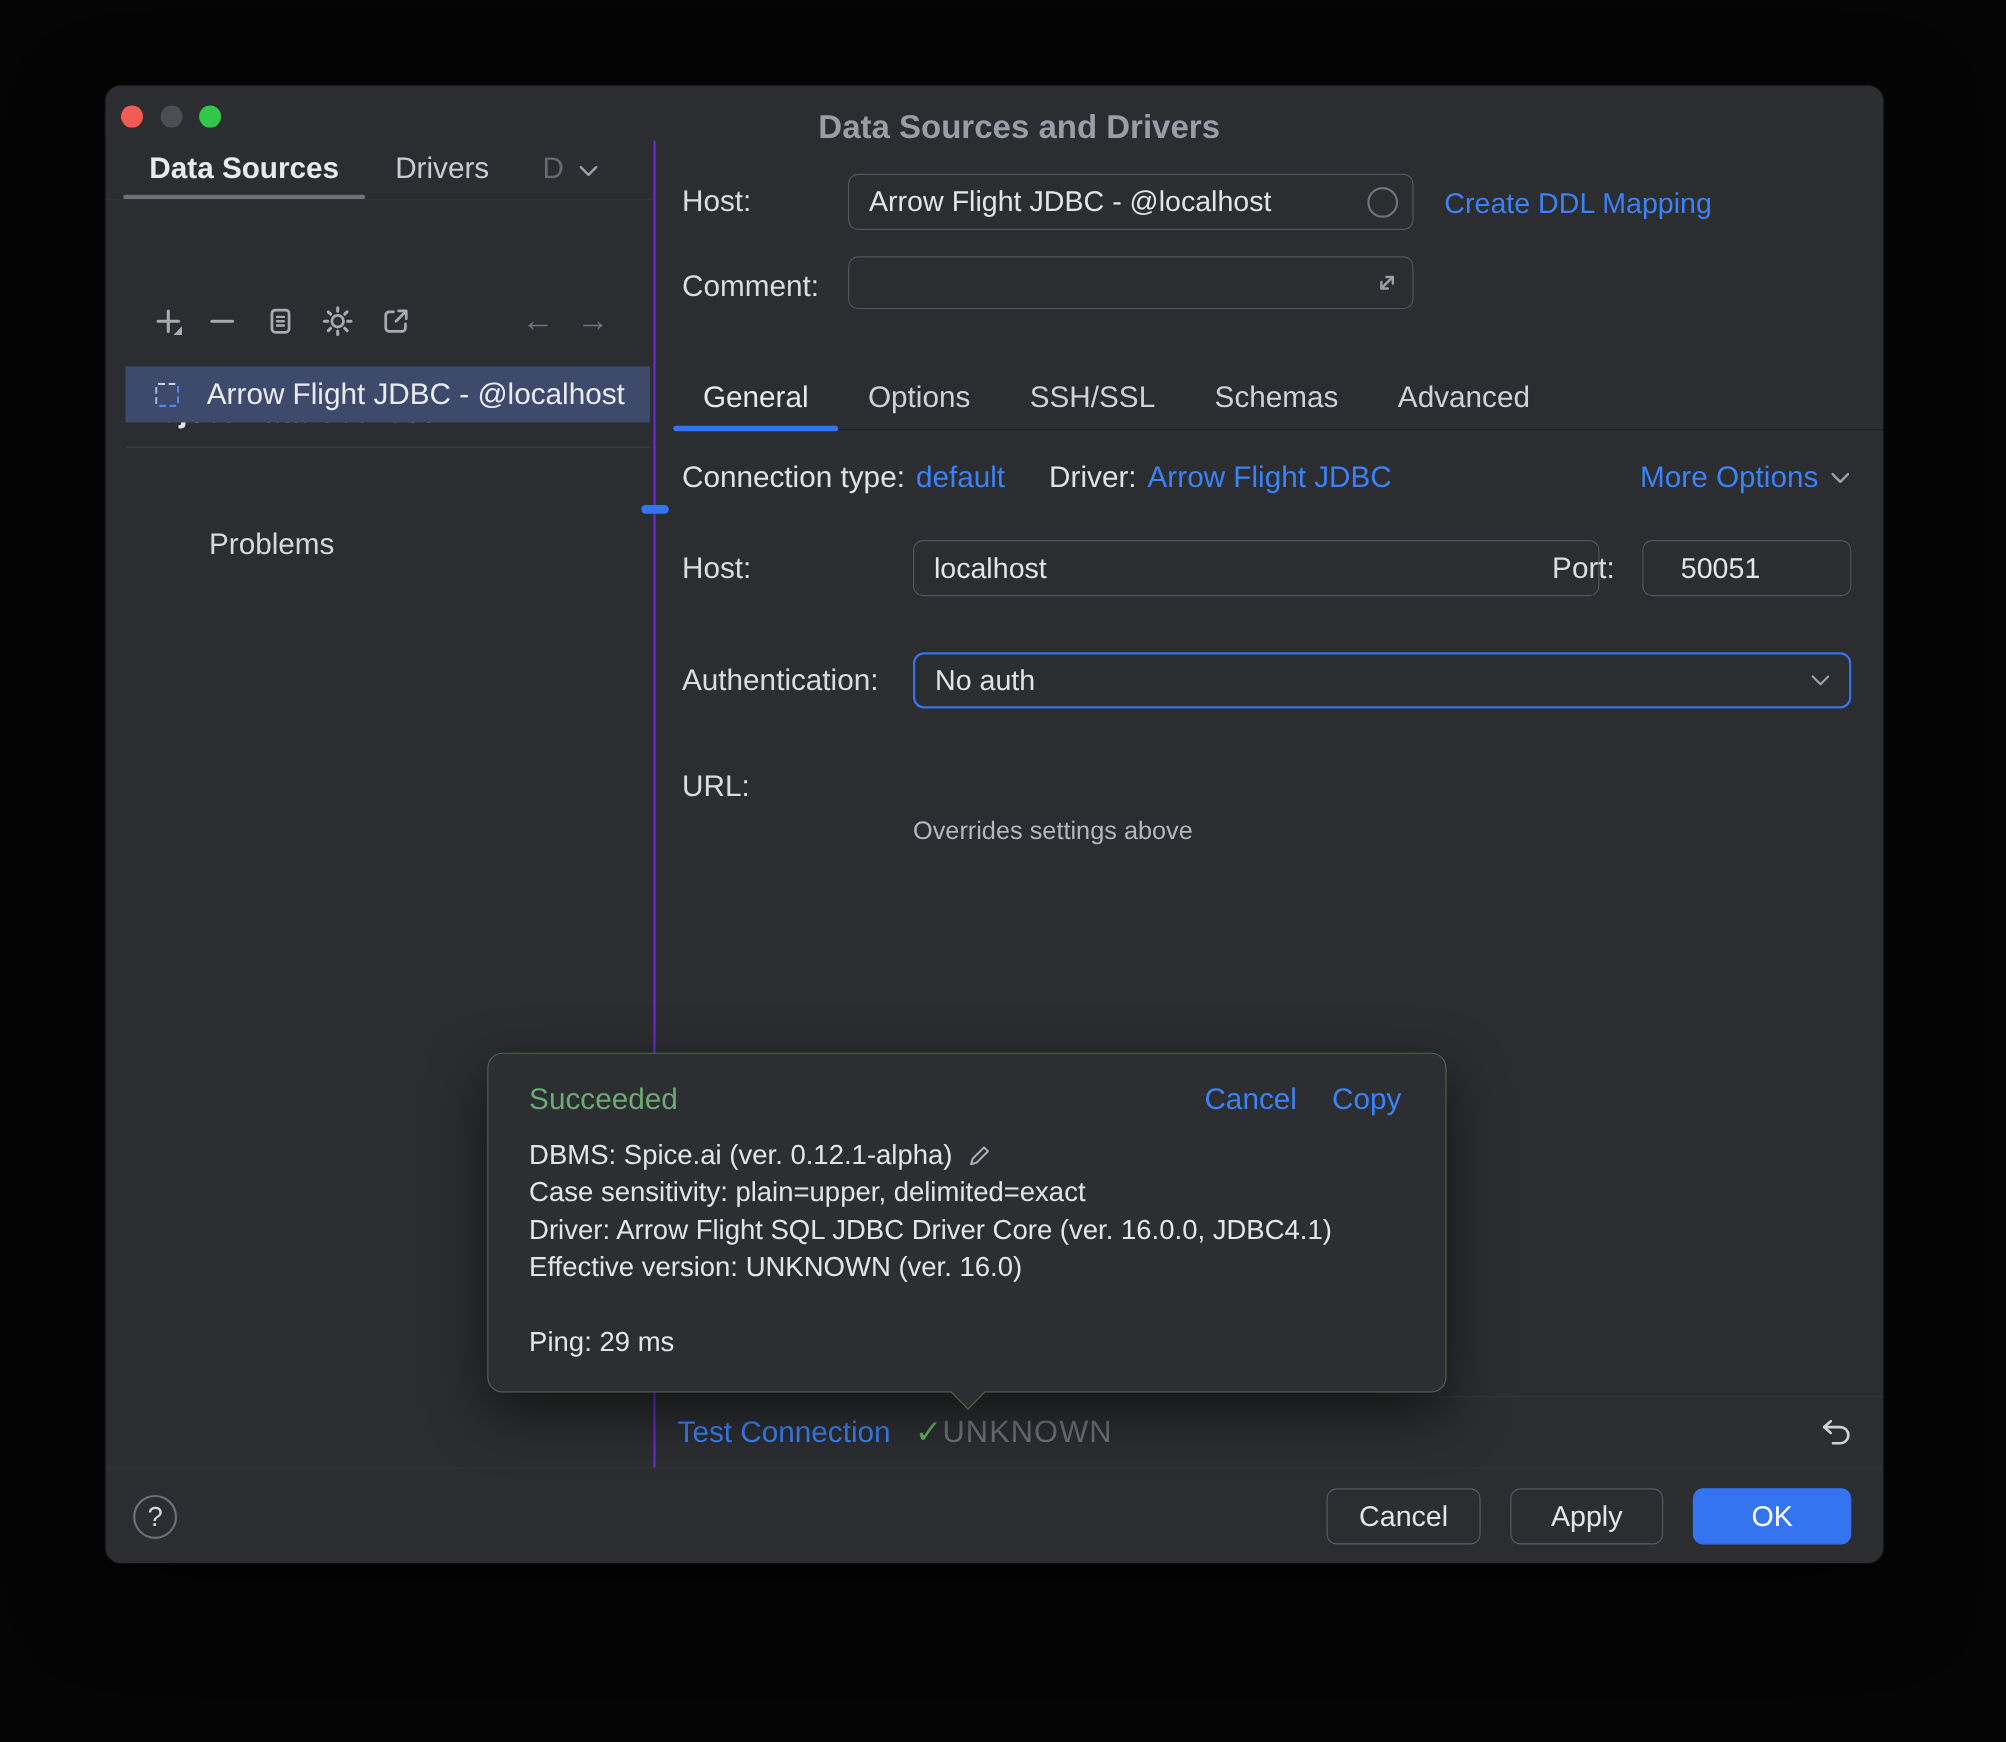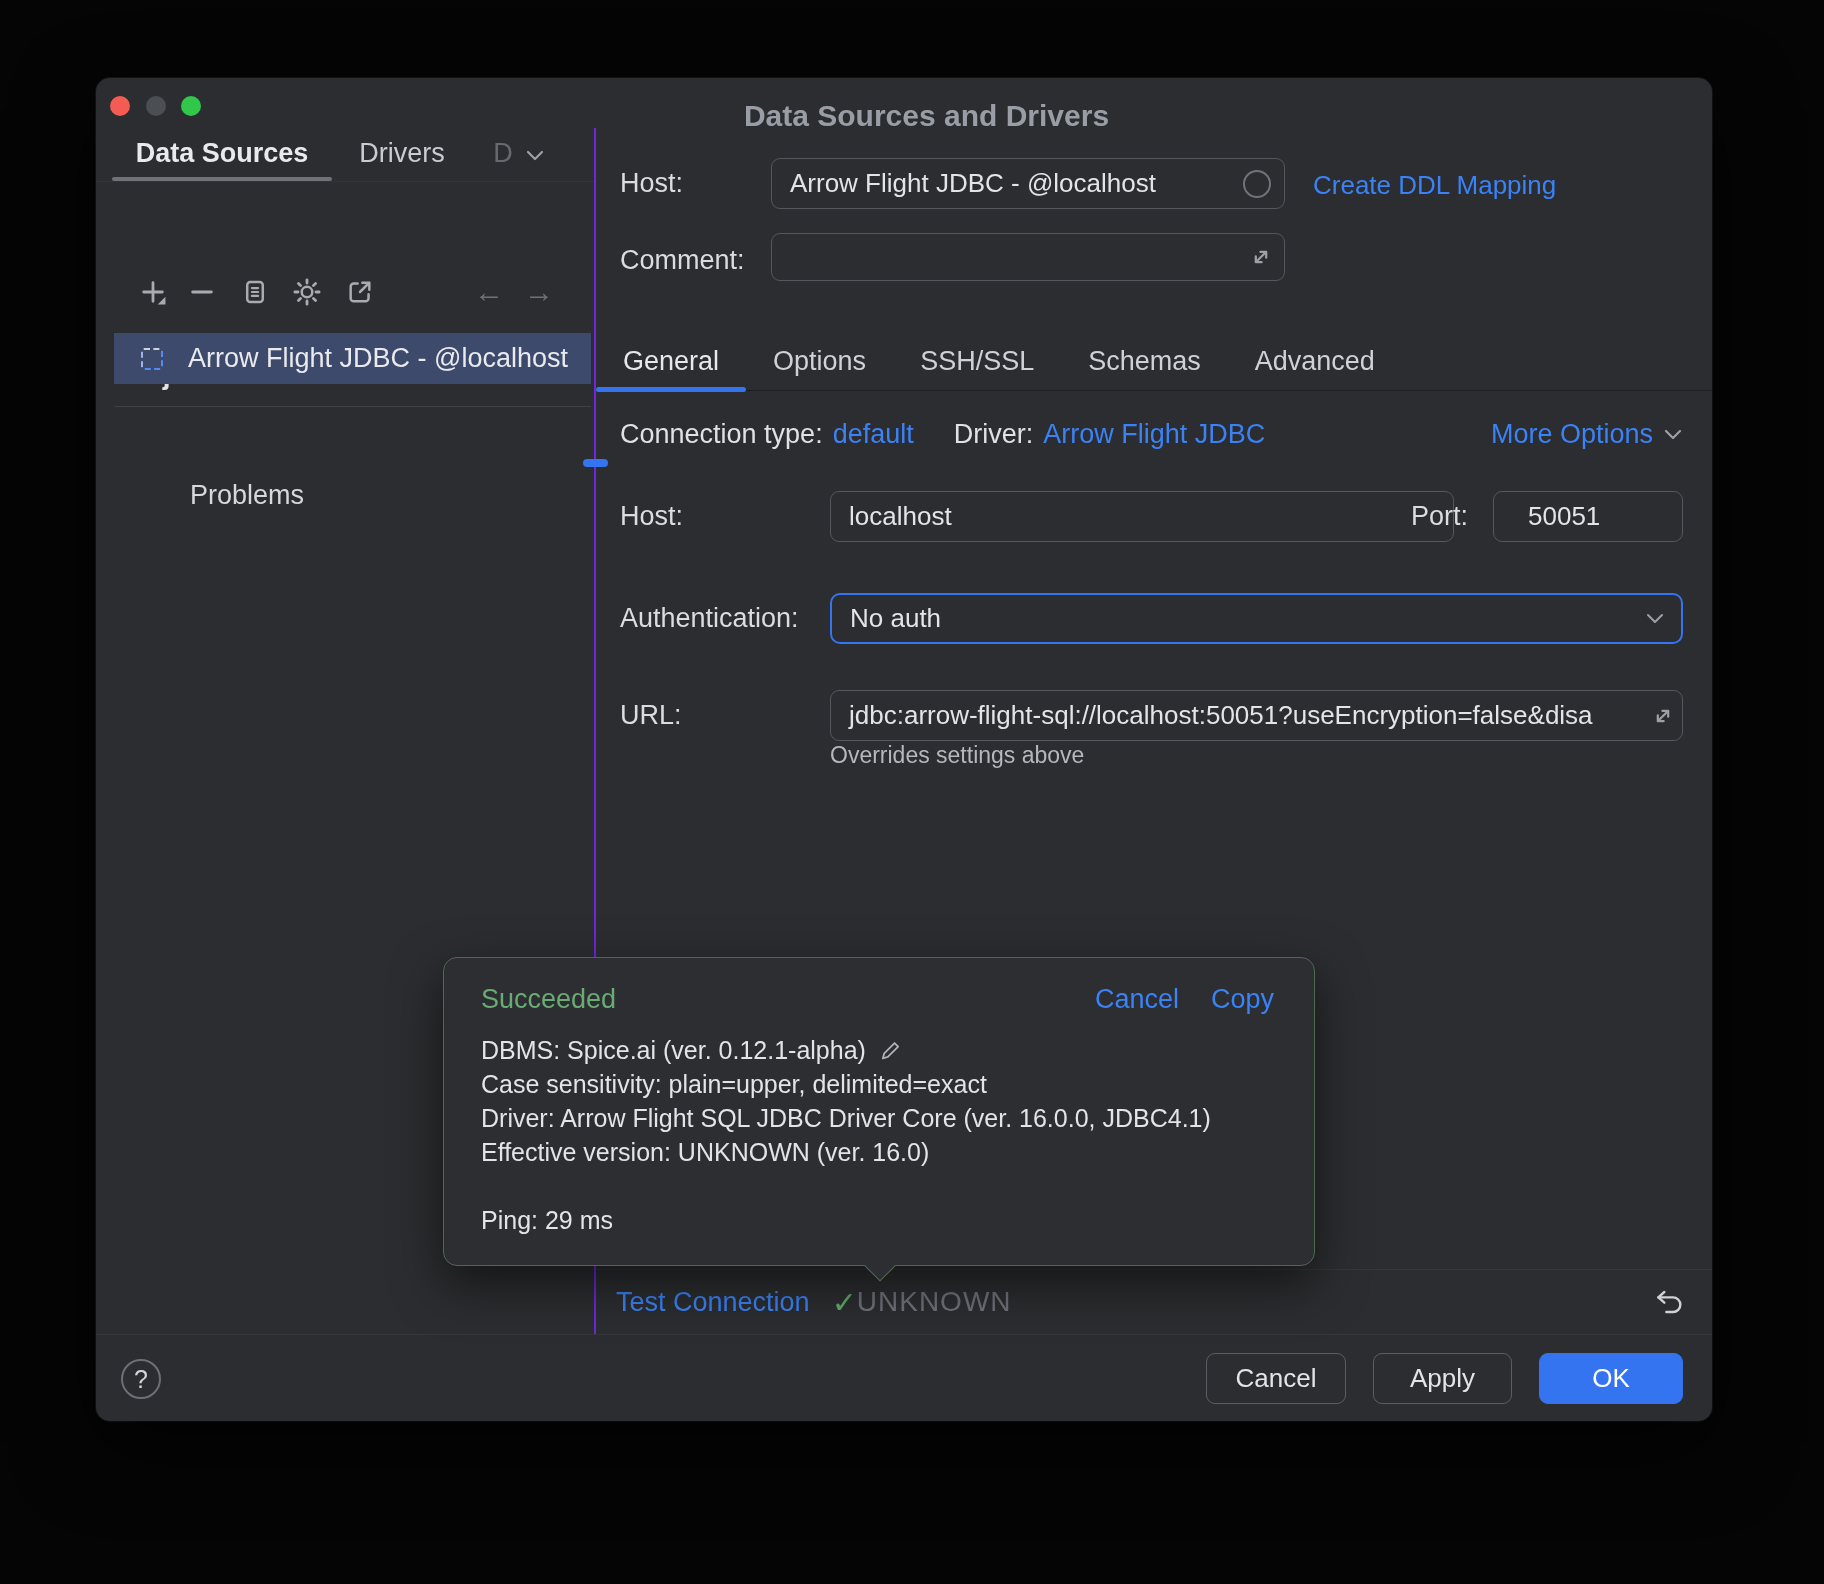--- a/index.html
+++ b/index.html
@@ -58,21 +58,21 @@
   .main { position:absolute; left:500px; top:50px; width:1116px; height:1141px; }
   .flabel { position:absolute; left:24px; font-size:27px; color:#dadce0; }
   .field { border:1.5px solid #54575d; border-radius:9px; background:transparent;
            display:flex; align-items:center; position:absolute; }
   .field .val { padding-left:18px; font-size:26px; color:#e2e4e8; white-space:nowrap; overflow:hidden; }
   .circle-badge { position:absolute; right:13px; width:28px; height:28px; border-radius:50%;
                   border:2px solid #6f737a; }
   .expand-ic { position:absolute; right:10px; }
   .link { color:#3b82f6; font-size:26px; text-decoration:none; white-space:nowrap;text-align:center; }
 
-  .gtabs { position:absolute; left:0; top:205px; width:100%; height:58px;
+  .gtabs { position:absolute; left:16px; top:205px; width:100%; height:58px;
            border-bottom:1px solid #1d1f21; display:flex; }
   .gtab { position:relative; padding:0 27px; height:58px; line-height:56px;
           font-size:27px; color:#cfd1d6; }
   .gtab.active { color:#e6e8ec; }
   .gtab.active::after { content:""; position:absolute; left:0; bottom:-1px; width:100%;
                         height:5px; background:#3574f0; border-radius:3px; }
 
   .connrow { position:absolute; left:24px; right:29px; top:288px; height:36px;
              display:flex; align-items:center; font-size:27px; }
   .connrow .sp { width:10px; } .connrow .gap { width:40px; }
@@ -260,32 +260,20 @@
       <div class="field" style="left:234px; top:465px; width:853px; height:51px; border:2px solid #3574f0; border-radius:10px;">
         <span class="val">No auth</span>
         <span class="expand-ic" style="right:16px">
           <svg width="20" height="13" viewBox="0 0 20 13">
               <polyline points="3,3 10,10 17,3" fill="none" stroke="#9da0a6" stroke-width="2" stroke-linecap="round" stroke-linejoin="round"></polyline>
             </svg>
         </span>
       </div>
 
       <div class="flabel" style="top:572px">URL:</div>
-      <div class="field" style="left:234px; top:562px; width:853px; height:51px;">
-        <span class="val" style="padding-right:30px">jdbc:arrow-flight-sql://localhost:50051?useEncryption=false&amp;disa</span>
-        <span class="expand-ic" style="right:6px">
-          <svg width="26" height="26" viewBox="0 0 20 20">
-              <g stroke="#9da0a6" stroke-width="1.7" fill="none" stroke-linecap="round" stroke-linejoin="round">
-                <path d="M6.5 13.5 L13.5 6.5"></path>
-                <path d="M9.5 6 H14 V10.5"></path>
-                <path d="M10.5 14 H6 V9.5"></path>
-              </g>
-            </svg>
-        </span>
-      </div>
       <div class="hint">Overrides settings above</div>
     </div>
 
     <div class="popup">
       <div class="popup-head">
         <span class="succeeded">Succeeded</span>
         <span class="popup-links">
           <a class="link" style="font-size:27px">Cancel</a>
           <a class="link" style="font-size:27px">Copy</a>
         </span>

